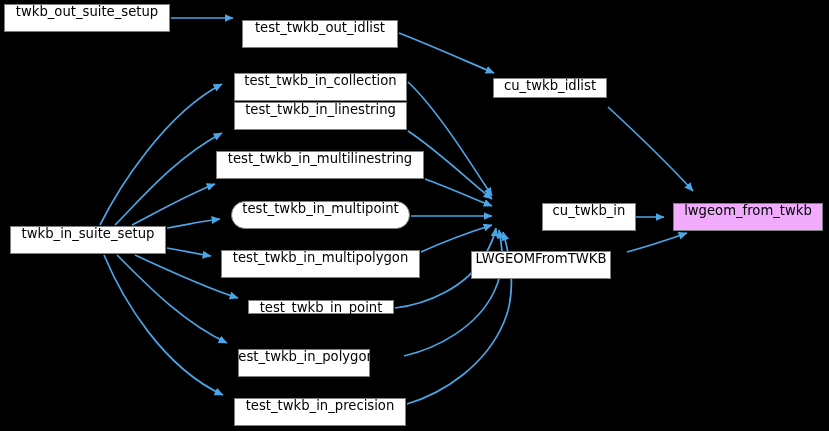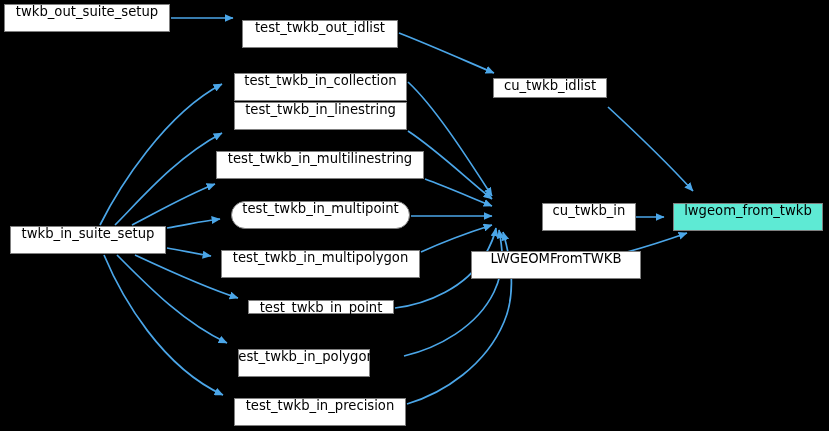--- a/index.html
+++ b/index.html
@@ -31,21 +31,21 @@
     color: #000000;
     font-size: 13.2px;
     line-height: 1;
     display: flex;
     align-items: flex-start;
     justify-content: center;
     white-space: nowrap;
     letter-spacing: 0px;
   }
   .node.highlight {
-    background: #5eead4;
+    background: #f0abfc;
   }
   .node .label {
     display: block;
     padding: 0 4px;
     transform: translateY(-0.5px);
   }
 </style>
 </head>
 <body>
 
@@ -134,21 +134,21 @@
   </div>
 
   <div class="node" style="left:493px;top:78px;width:114px;height:20px;">
     <span class="label">cu_twkb_idlist</span>
   </div>
 
   <div class="node" style="left:502px;top:203px;width:94px;height:28px;margin-left:40px;">
     <span class="label">cu_twkb_in</span>
   </div>
 
-  <div class="node" style="left:471px;top:251px;width:170px;height:28px;">
+  <div class="node" style="left:471px;top:251px;width:140px;height:28px;">
     <span class="label">LWGEOMFromTWKB</span>
   </div>
 
   <div class="node highlight" style="left:673px;top:203px;width:150px;height:28px;">
     <span class="label">lwgeom_from_twkb</span>
   </div>
 
 </div>
 
 </body></html>

